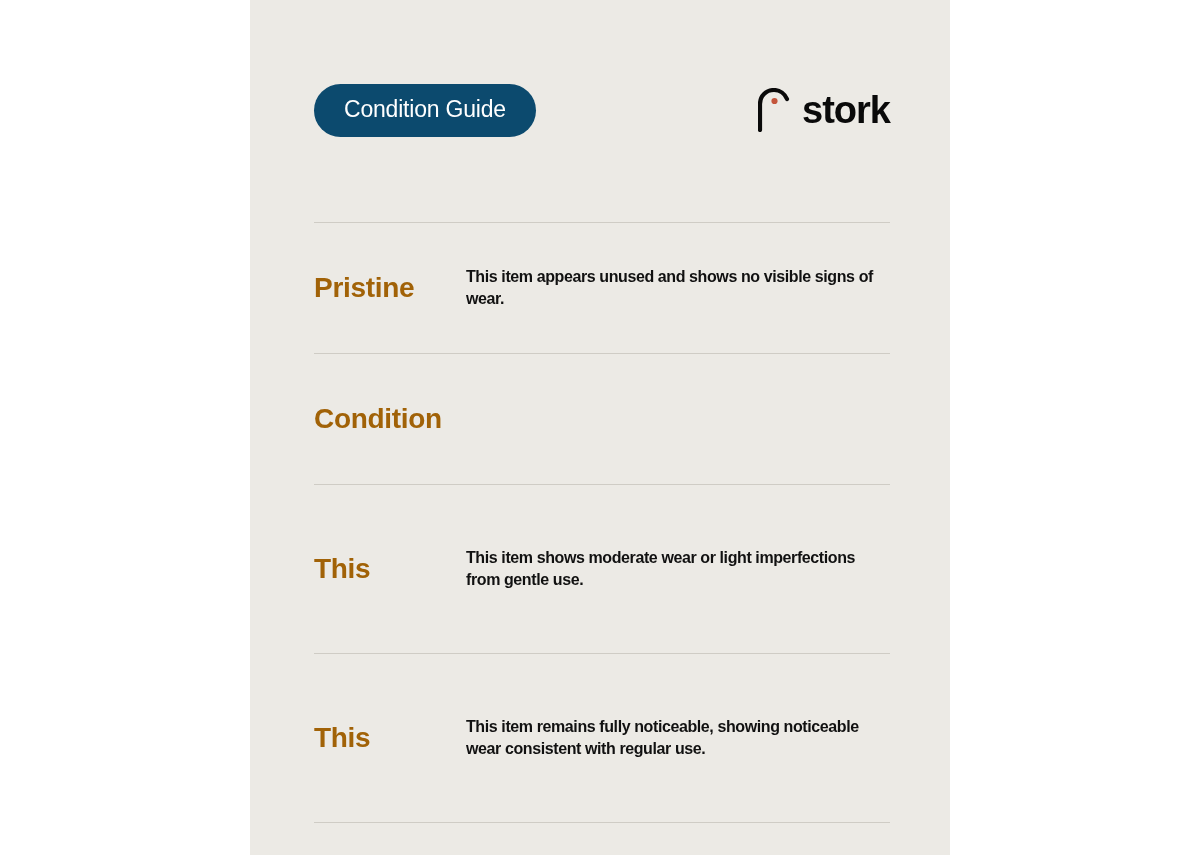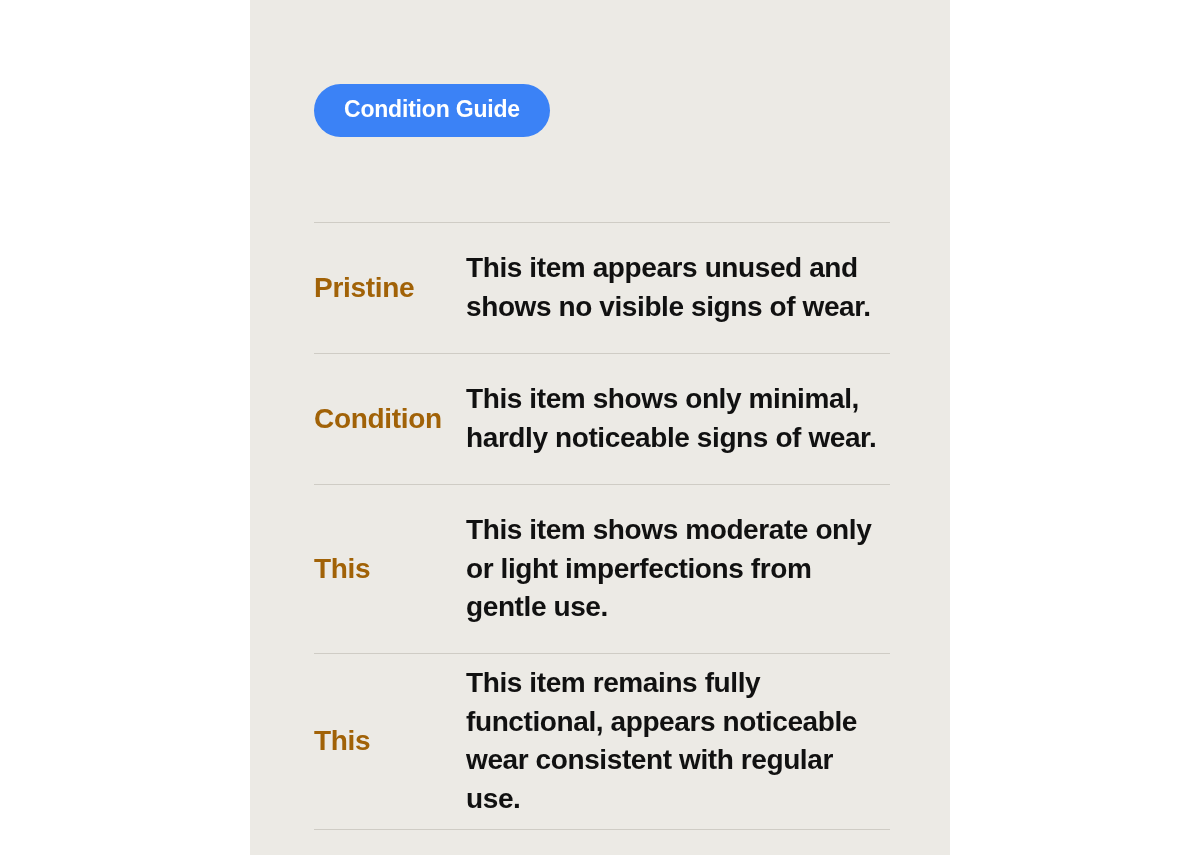--- a/index.html
+++ b/index.html
@@ -31,26 +31,26 @@
   }
   .header {
     position: relative;
     height: 82px;
     margin-top: 84px;
   }
   .badge {
     position: absolute;
     left: 0;
     top: 0;
-    background: #3b82f6;
+    background: #0c4a6e;
     color: #ffffff;
     border-radius: 32px;
     padding: 14px 30px 16px 30px;
     font-size: 23px;
-    font-weight: bold;
+    font-weight: normal;
     letter-spacing: -0.2px;
     line-height: 1;
     display: inline-block;
   }
   .brand {
     position: absolute;
     right: 0;
     top: 4px;
     display: flex;
     align-items: center;
@@ -86,60 +86,69 @@
   .row-label {
     width: 152px;
     flex: 0 0 152px;
     font-size: 28px;
     font-weight: bold;
     color: #a16207;
     letter-spacing: -0.3px;
   }
   .row-desc {
     flex: 1;
-    font-size: 28px;
+    font-size: 16px;
     font-weight: bold;
     color: #111111;
     line-height: 1.38;
     letter-spacing: -0.4px;
     padding-right: 4px;
   }
 </style>
 </head>
 <body>
 
 <div class="page">
   <div class="inner">
 
     <div class="header">
       <div class="badge">Condition Guide</div>
+      <div class="brand">
+        <span class="brand-mark">
+          <svg viewBox="0 0 32 44" width="32" height="44" aria-hidden="true">
+            <path d="M16 2 C8 2 2 8 2 16 L2 42" fill="none" stroke="#0a0a0a" stroke-width="4.2" stroke-linecap="round"></path>
+            <path d="M16 2 C22 2 27 6 29 11" fill="none" stroke="#0a0a0a" stroke-width="4.2" stroke-linecap="round"></path>
+            <circle cx="16.5" cy="13" r="3.1" fill="#c4553b"></circle>
+          </svg>
+        </span>
+        <span class="brand-name">stork</span>
+      </div>
     </div>
 
     <div class="rows">
       <div class="rule"></div>
 
       <div class="row">
         <div class="row-label">Pristine</div>
         <div class="row-desc">This item appears unused and shows no visible signs of wear.</div>
       </div>
       <div class="rule"></div>
 
       <div class="row">
         <div class="row-label">Condition</div>
-        <div class="row-desc">This item shows only minimal, hardly noticeable signs of wear.</div>
       </div>
       <div class="rule"></div>
 
       <div class="row" style="min-height:168px">
         <div class="row-label">This</div>
-        <div class="row-desc">This item shows moderate only or light imperfections from gentle use.</div>
+        <div class="row-desc">This item shows moderate wear or light imperfections from gentle use.</div>
       </div>
       <div class="rule"></div>
 
       <div class="row" style="min-height:168px">
         <div class="row-label">This</div>
-        <div class="row-desc">This item remains fully functional, appears noticeable wear consistent with regular use.</div>
+        <div class="row-desc">This item remains fully noticeable, showing noticeable wear consistent with regular use.</div>
       </div>
       <div class="rule"></div>
     </div>
 
   </div>
 </div>
 
 </body></html>

